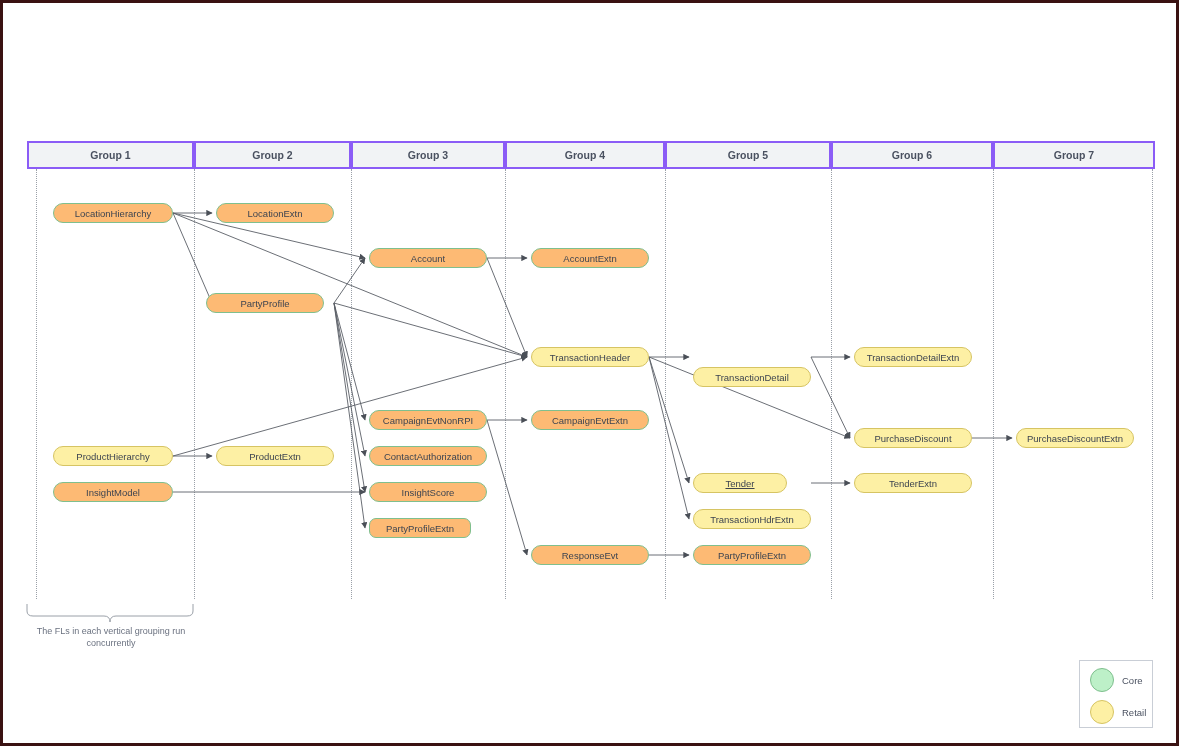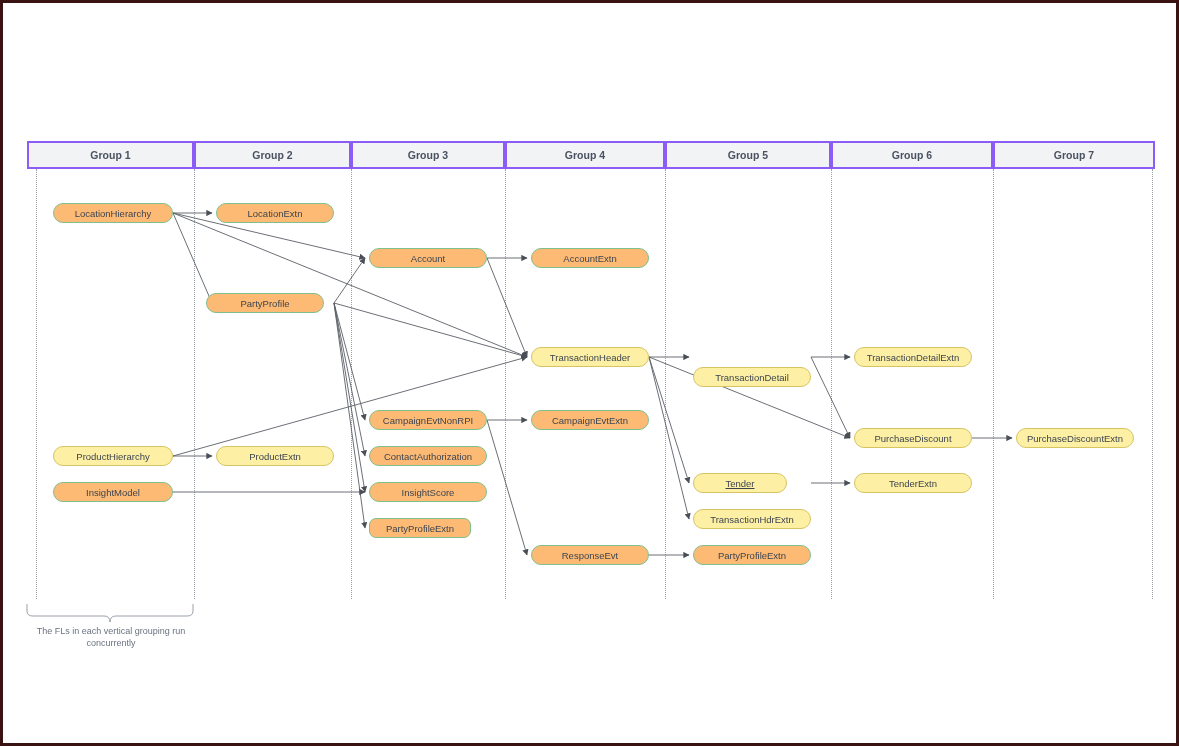--- a/index.html
+++ b/index.html
@@ -205,14 +205,24 @@
       <div class="node core" style="left: 528px; top: 542px; width: 118px;">ResponseEvt</div>
       <div class="node core" style="left: 690px; top: 542px; width: 118px;">PartyProfileExtn</div>
     </div>
 
   <svg id="brace-layer" width="1179" height="746" style="position:absolute;left:0;top:0;pointer-events:none;">
     <path d="M 24 601 L 24 608 Q 24 613 30 613 L 101 613 Q 107 613 107 619 Q 107 613 113 613 L 184 613 Q 190 613 190 608 L 190 601" fill="none" stroke="#9aa0a8" stroke-width="1"></path>
   </svg>
 
   <div id="brace-note">The FLs in each vertical grouping run concurrently</div>
 
+  <div id="legend">
+    <div class="legend-row">
+      <span class="legend-swatch core"></span>
+      <span class="legend-label">Core</span>
+    </div>
+    <div class="legend-row">
+      <span class="legend-swatch retail"></span>
+      <span class="legend-label">Retail</span>
+    </div>
+  </div>
 
 </div>
 
 </body></html>

